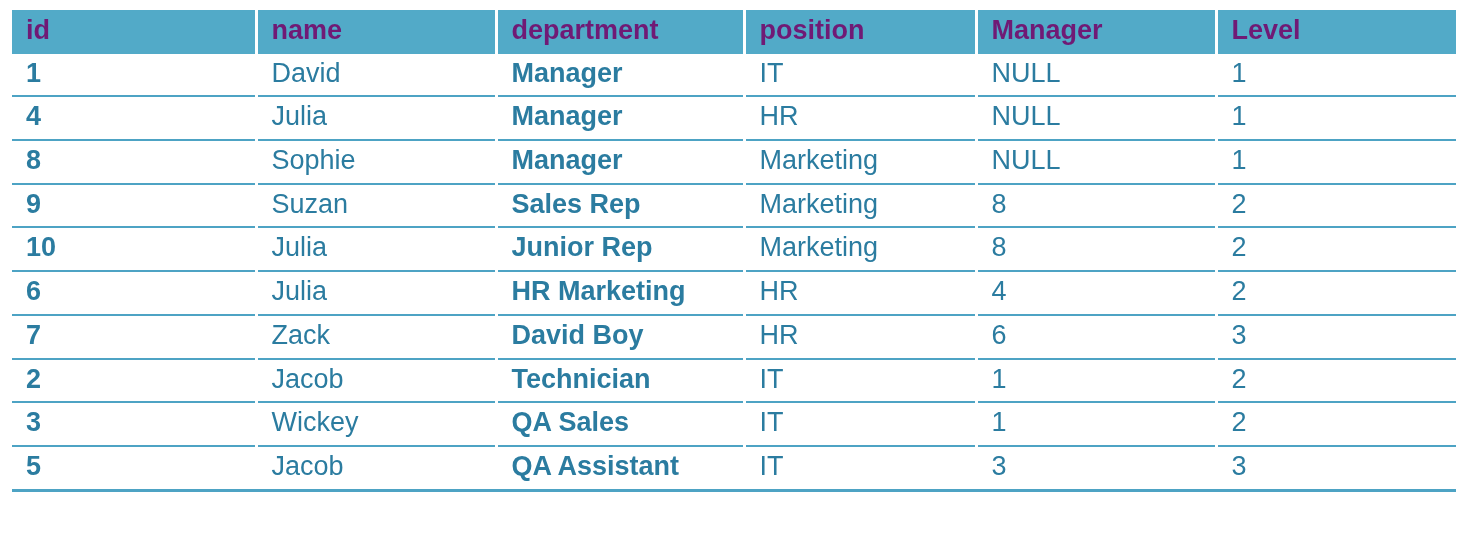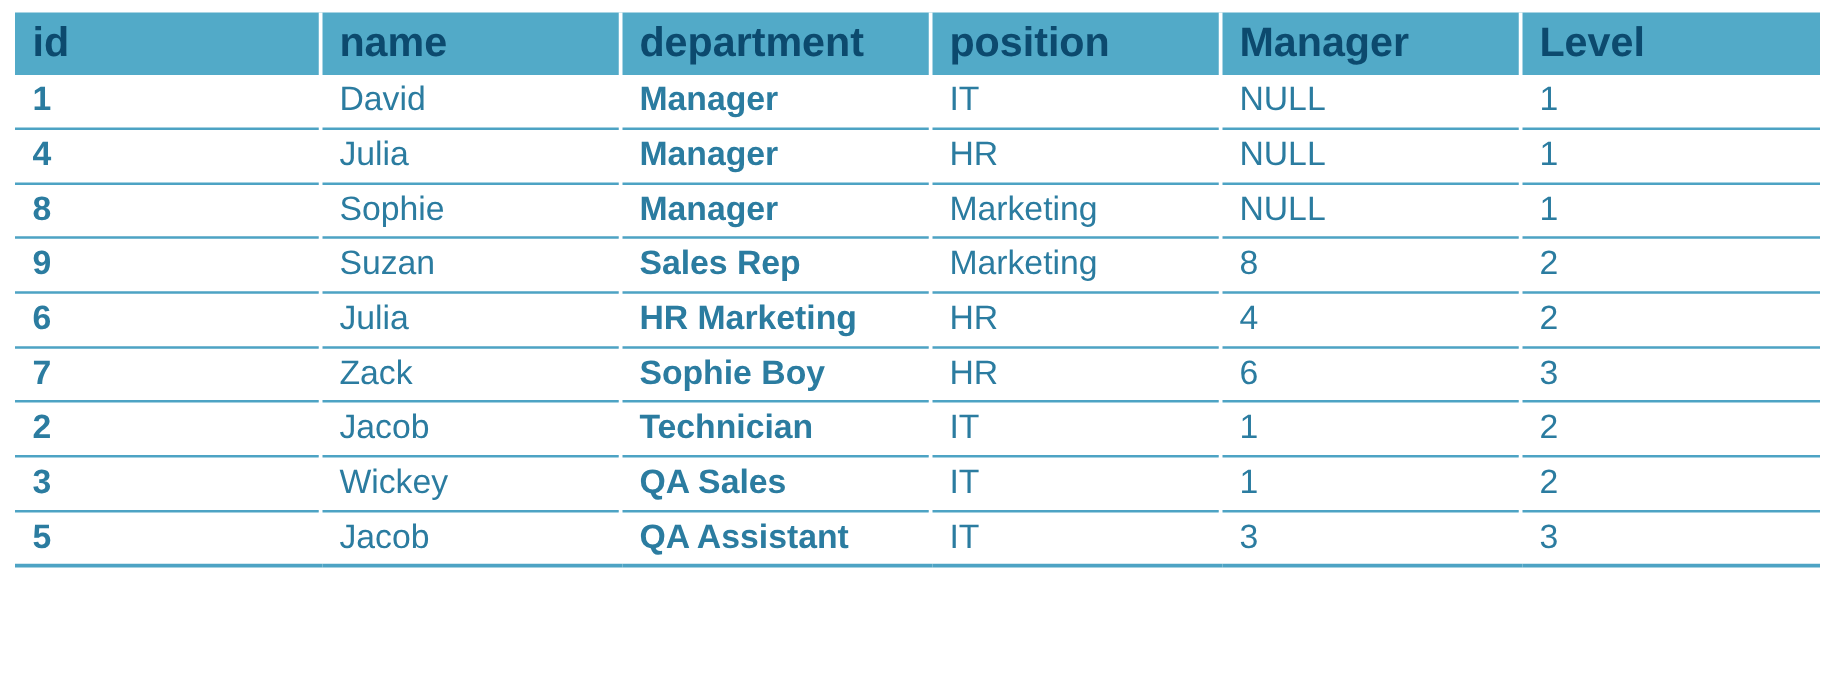--- a/index.html
+++ b/index.html
@@ -27,23 +27,23 @@
   }
   table.data-table col.c-id        { width: 244px; }
   table.data-table col.c-name      { width: 240px; }
   table.data-table col.c-dept      { width: 248px; }
   table.data-table col.c-position  { width: 232px; }
   table.data-table col.c-manager   { width: 240px; }
   table.data-table col.c-level     { width: 240px; }
 
   thead th {
     background: #52aac8;
-    color: #0c4a6e;
+    color: #701a75;
     font-weight: bold;
-    font-size: 33px;
+    font-size: 27px;
     text-align: left;
     padding: 6px 0 8px 14px;
     border-right: 3px solid #ffffff;
     line-height: 1.1;
     white-space: nowrap;
   }
   thead th:last-child {
     border-right: none;
     margin-top: 19px;
   }
@@ -118,31 +118,39 @@
       </tr>
       <tr>
         <td class="col-id">9</td>
         <td class="col-name">Suzan</td>
         <td class="col-dept">Sales Rep</td>
         <td class="col-position">Marketing</td>
         <td class="col-manager">8</td>
         <td class="col-level">2</td>
       </tr>
       <tr>
+        <td class="col-id">10</td>
+        <td class="col-name">Julia</td>
+        <td class="col-dept">Junior Rep</td>
+        <td class="col-position">Marketing</td>
+        <td class="col-manager">8</td>
+        <td class="col-level">2</td>
+      </tr>
+      <tr>
         <td class="col-id">6</td>
         <td class="col-name">Julia</td>
         <td class="col-dept">HR Marketing</td>
         <td class="col-position">HR</td>
         <td class="col-manager">4</td>
         <td class="col-level">2</td>
       </tr>
       <tr>
         <td class="col-id">7</td>
         <td class="col-name">Zack</td>
-        <td class="col-dept">Sophie Boy</td>
+        <td class="col-dept">David Boy</td>
         <td class="col-position">HR</td>
         <td class="col-manager">6</td>
         <td class="col-level">3</td>
       </tr>
       <tr>
         <td class="col-id">2</td>
         <td class="col-name">Jacob</td>
         <td class="col-dept">Technician</td>
         <td class="col-position">IT</td>
         <td class="col-manager">1</td>

